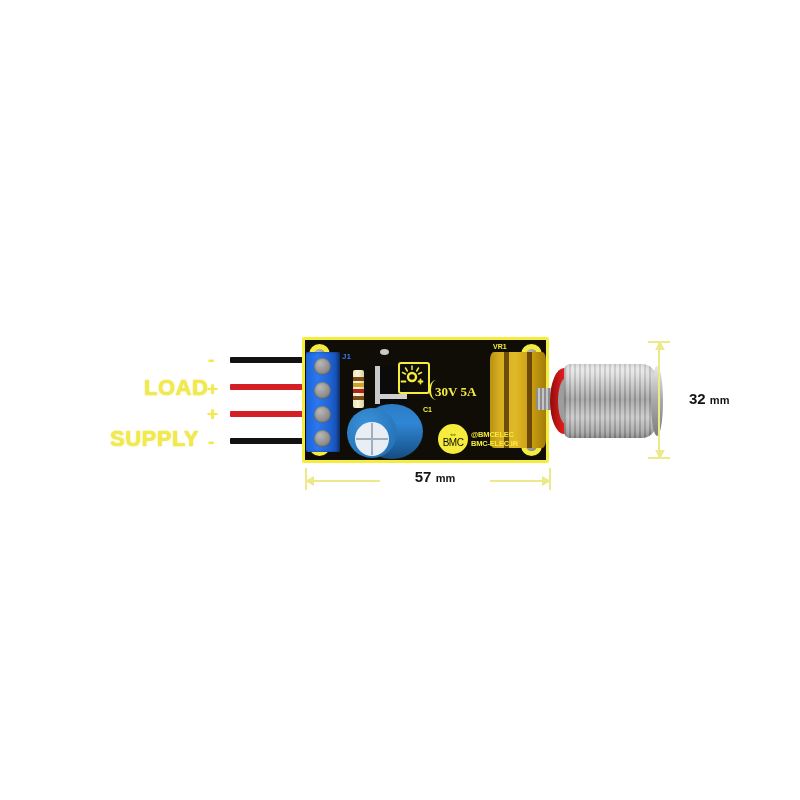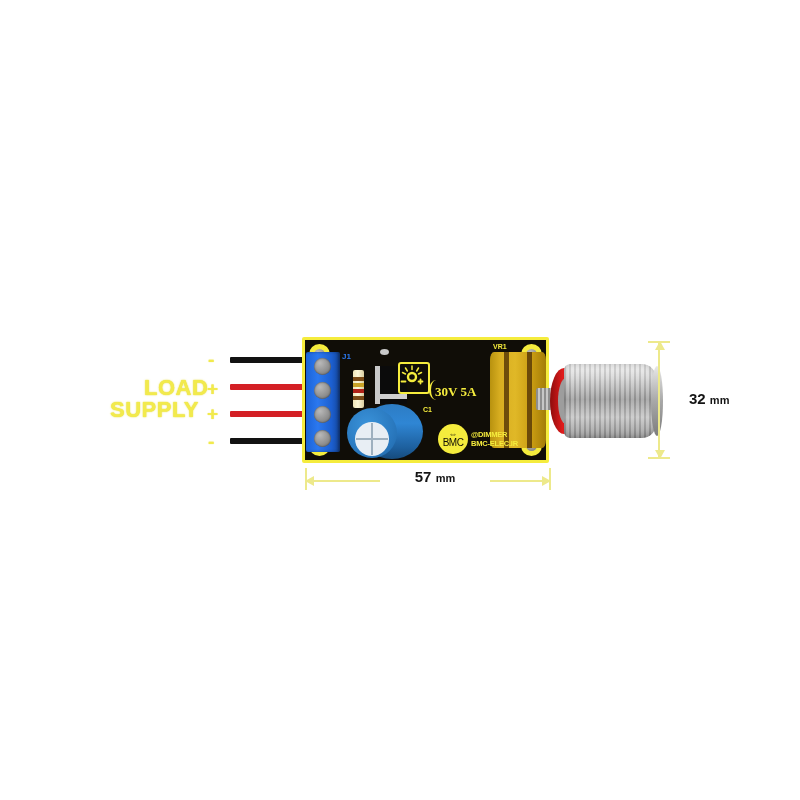--- a/index.html
+++ b/index.html
@@ -16,21 +16,21 @@
   .side-label{
     position:absolute;
     font-weight:bold;
     font-size:22px;
     color:#f2ea4c;
     letter-spacing:.5px;
     text-shadow:0 0 1px #e6dd3a,0 0 2px rgba(230,221,58,.7);
     white-space:nowrap;
   }
   #load-label{left:128px;top:375px;margin-left:16px;}
-  #supply-label{left:110px;top:397px;}
+  #supply-label{left:110px;top:426px;}
 
   .pol{
     position:absolute;
     font-weight:bold;
     font-size:19px;
     color:#f2ea4c;
     text-shadow:0 0 1px #e6dd3a;
     line-height:1;
   }
   #pol-load-neg{left:208px;top:350px;}
@@ -325,21 +325,21 @@
           <div id="cap-top"></div>
         </div>
       </div>
       <div id="c1-label">C1</div>
 
       <div id="bmc-logo">
         <div id="bmc-mark">⇔</div>
         <div id="bmc-text">BMC</div>
       </div>
       <div id="bmc-lines">
-        <div>@DIMMER</div>
+        <div>@BMCELEC</div>
         <div>BMC-ELEC.IR</div>
       </div>
 
     </div>
   </div>
 
   <div id="knob-wrap">
     <div id="pot-shaft"></div>
     <div id="red-ring">
       <div id="red-ring-inner"></div>

